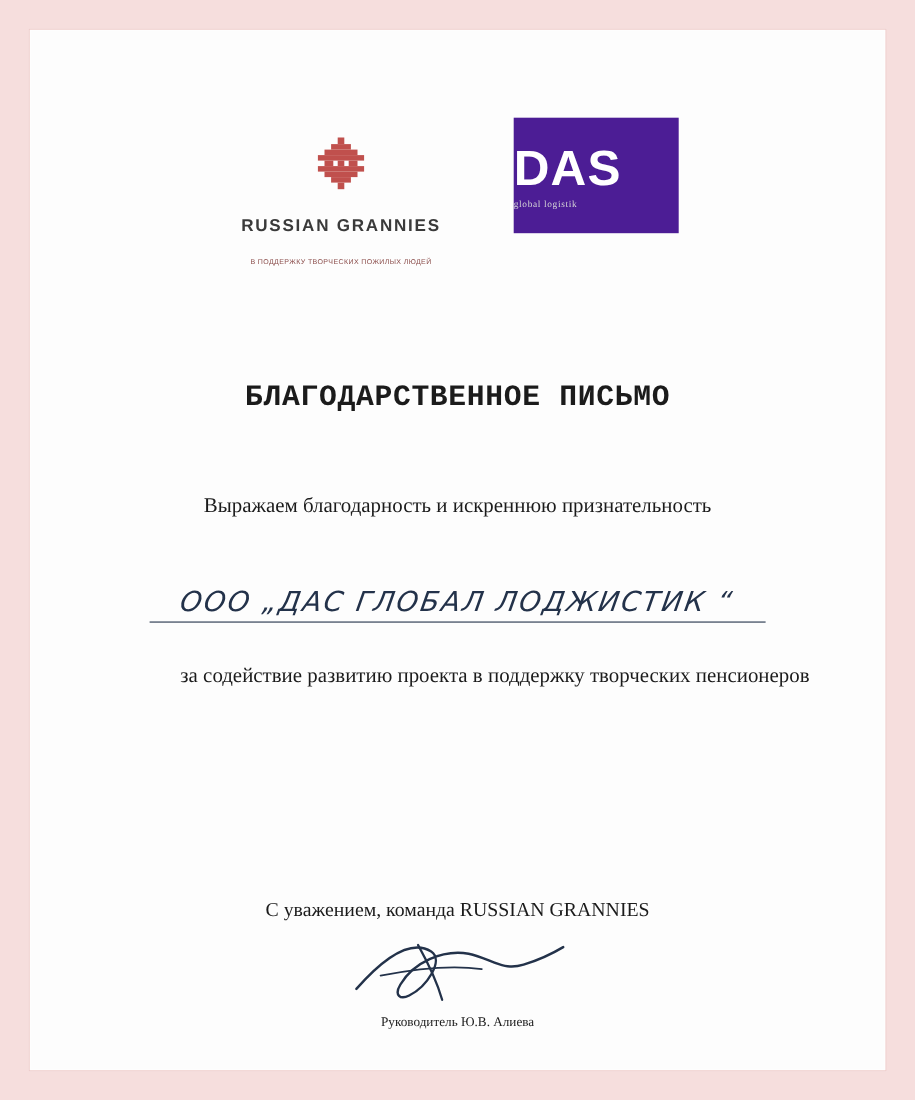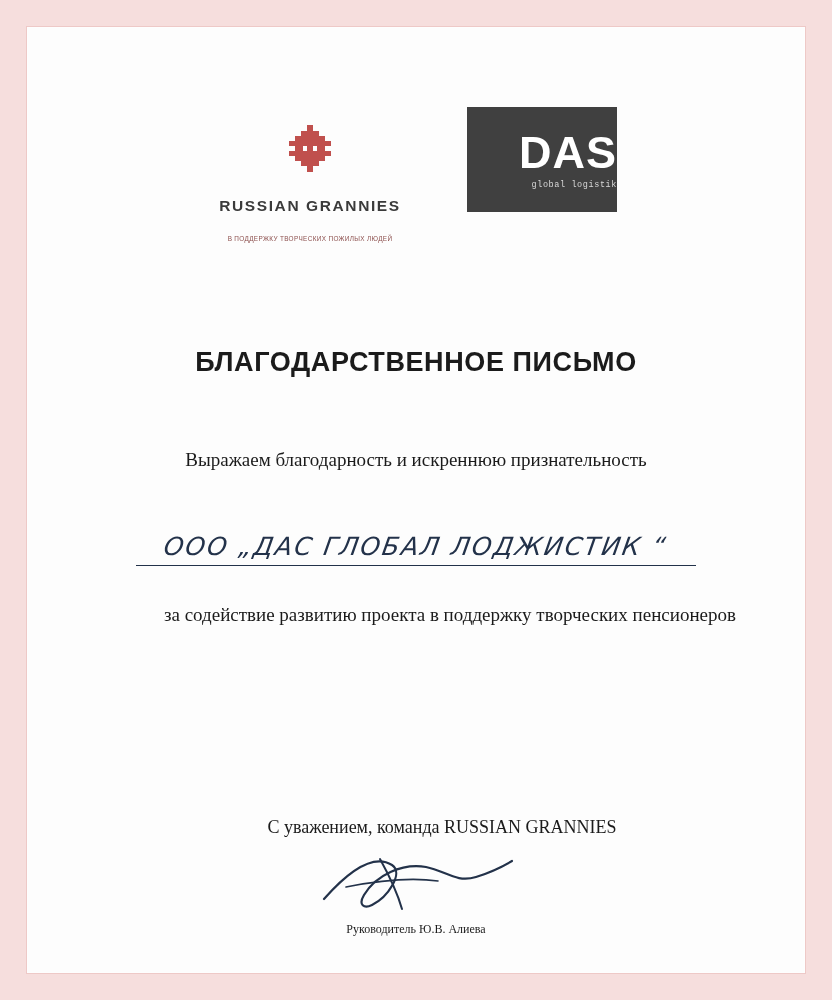--- a/index.html
+++ b/index.html
@@ -90,50 +90,49 @@
     margin-top: 4px;
     font-family: "Liberation Sans", sans-serif;
     font-size: 6.4px;
     letter-spacing: 0.35px;
     color: #8c4f4d;
     white-space: nowrap;
   }
   .das-logo {
     width: 150px;
     height: 105px;
-    background: #404040;
+    background: #4c1d95;
     display: flex;
     flex-direction: column;
-    align-items: flex-end;
+    align-items: flex-start;
     justify-content: center;
   }
   .das-word {
     font-family: "Liberation Sans", sans-serif;
     font-weight: bold;
     font-size: 45px;
     color: #ffffff;
     letter-spacing: 1px;
     line-height: 1;
   }
   .das-sub {
-    font-family: Liberation Mono, monospace;
+    font-family: Liberation Serif, serif;
     font-size: 8.5px;
     color: #d8d8d8;
     letter-spacing: 0.6px;
     margin-top: 5px;
-    padding-left: 44px;
   }
 
   
   .title {
     position: absolute;
     top: 320px;
     width: 100%;
     text-align: center;
-    font-family: Liberation Sans, sans-serif;
+    font-family: Liberation Mono, monospace;
     font-weight: bold;
     font-size: 27px;
     letter-spacing: 0.6px;
     color: #1b1b1b;
   }
   .lead {
     position: absolute;
     top: 422px;
     width: 100%;
     text-align: center;
@@ -175,21 +174,20 @@
     color: #1b1b1b;
   }
   .signoff {
     position: absolute;
     top: 790px;
     left: 0;
     width: 100%;
     text-align: center;
     font-size: 18px;
     color: #1b1b1b;
-    padding-left: 26px;
   }
   .signature {
     position: absolute;
     top: 820px;
     left: 50%;
     transform: translateX(-50%);
     width: 220px;
     height: 70px;
   }
   .signer {

